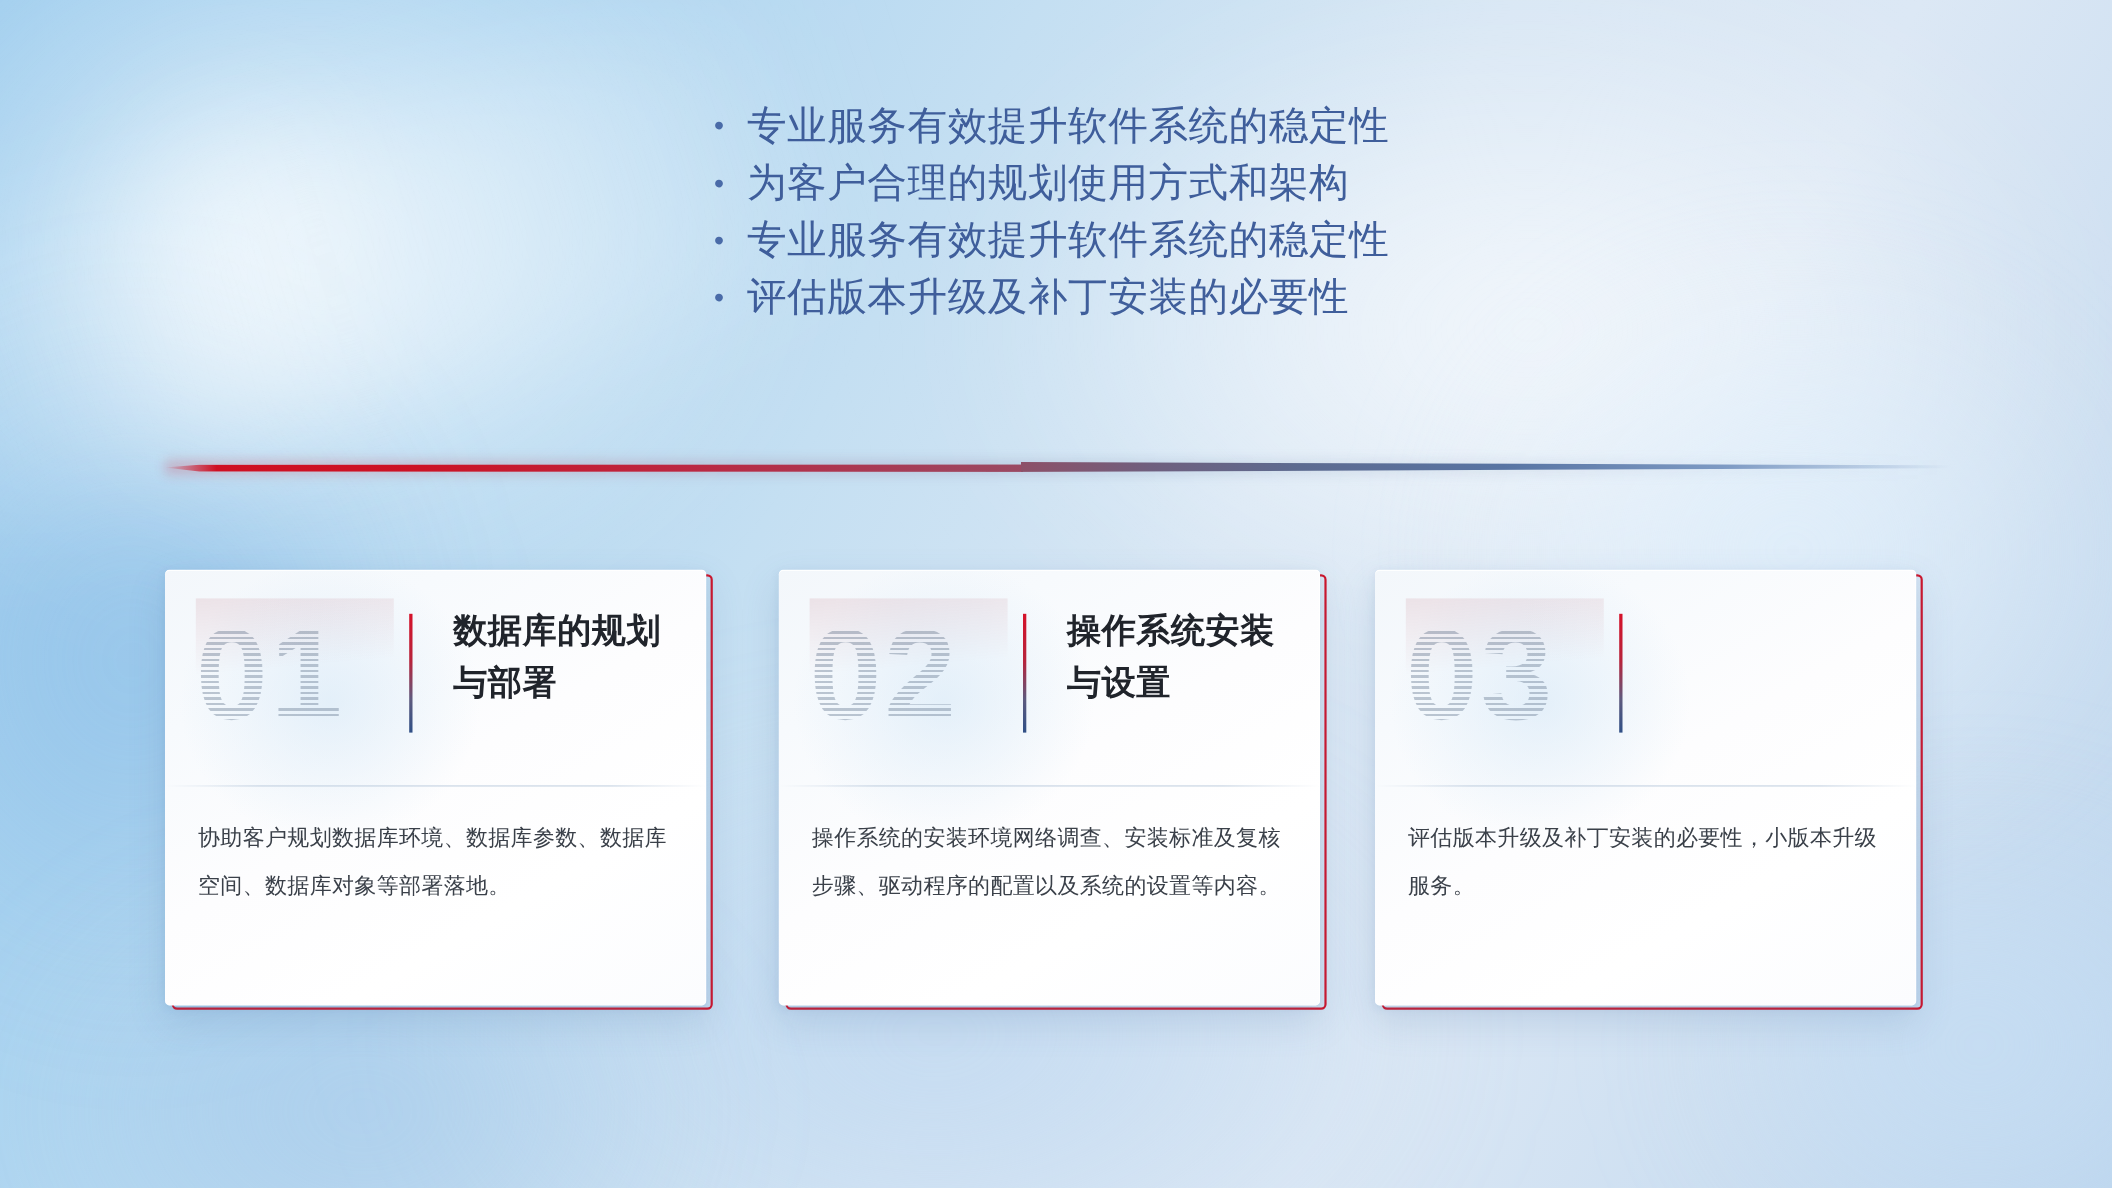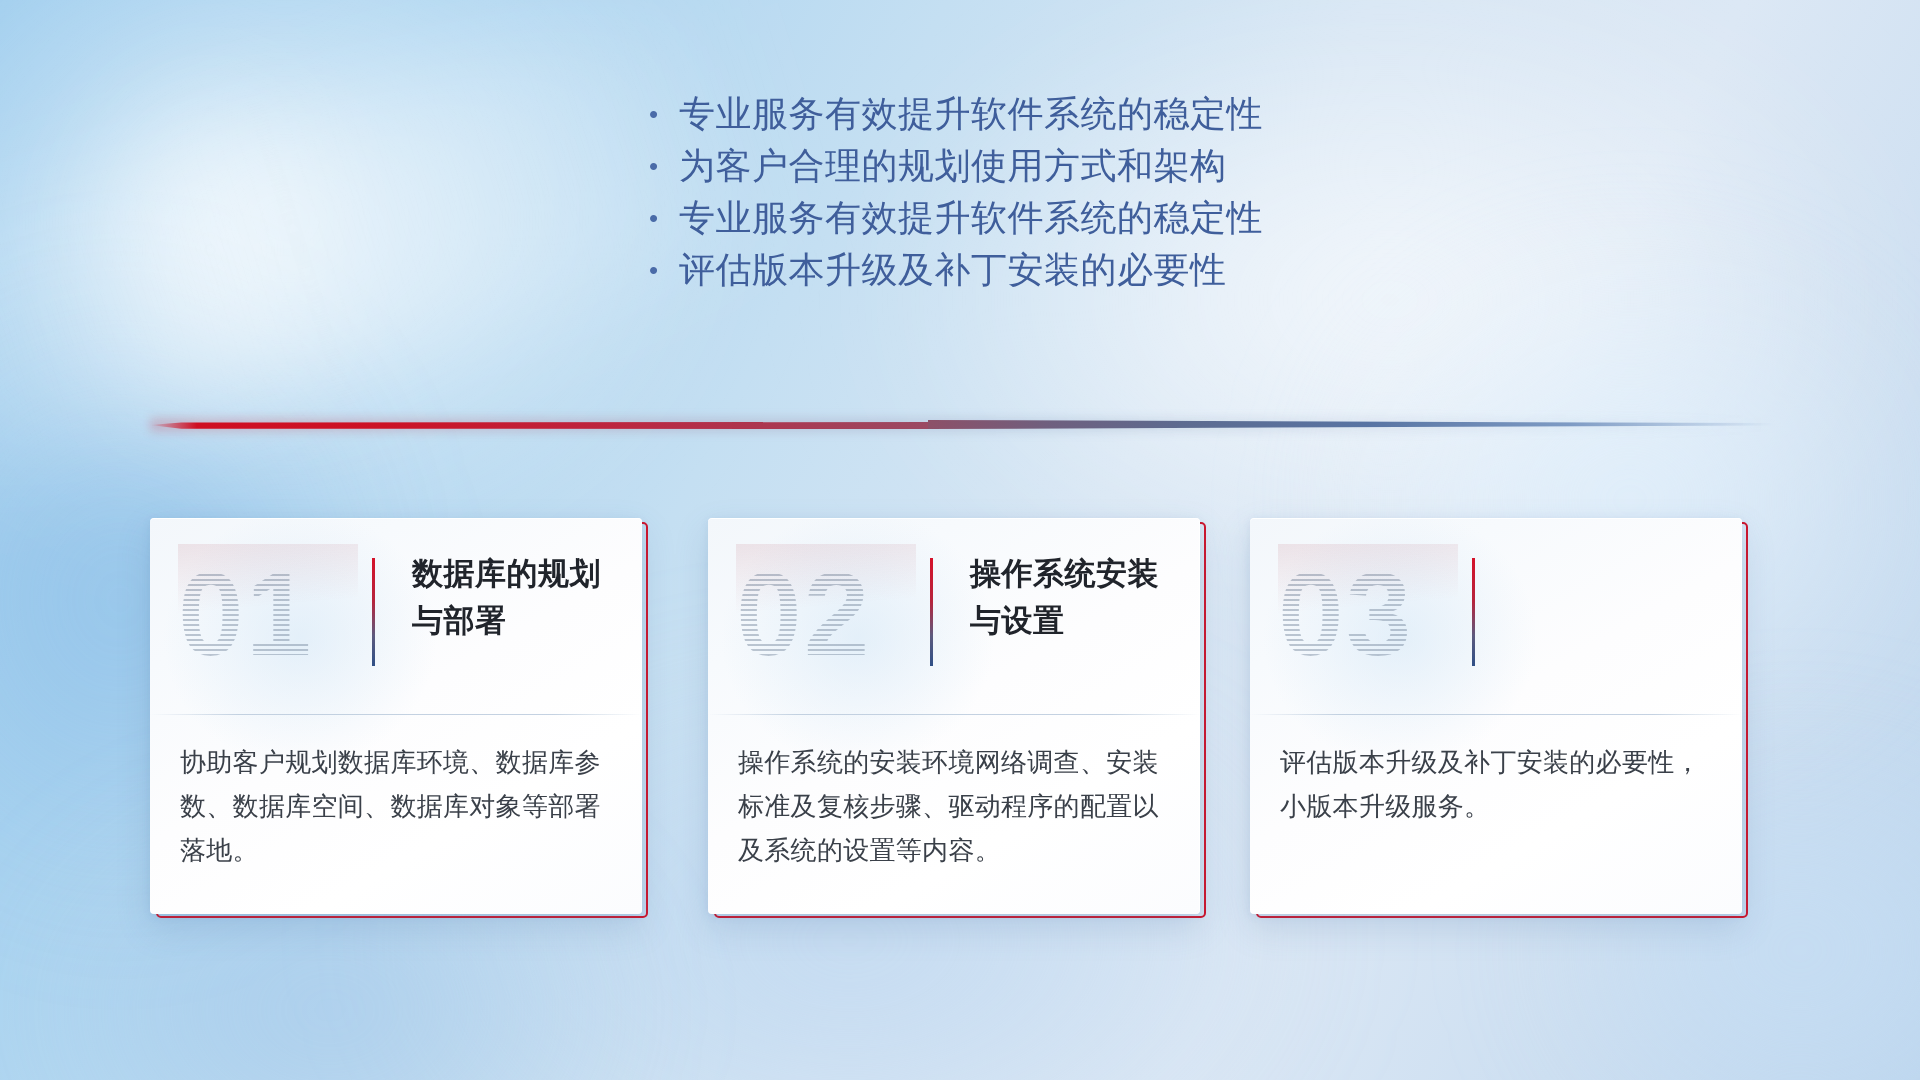--- a/index.html
+++ b/index.html
@@ -79,21 +79,21 @@
     pointer-events:none;mix-blend-mode:multiply;}
 
   .vbar{position:absolute;left:222px;top:40px;width:3px;height:108px;
     background:linear-gradient(180deg,#d5122a 0%,#b6243c 40%,#5d5a7e 72%,#2f4f86 100%);}
   .card-title{position:absolute;left:262px;top:32px;width:206px;
     font-size:31px;font-weight:700;line-height:47px;color:#20242b;letter-spacing:.5px;}
 
   .card-sep{position:absolute;left:0;top:196px;width:492px;height:1px;
     background:linear-gradient(90deg,rgba(190,205,222,0),rgba(186,202,220,.85) 18%,rgba(186,202,220,.85) 82%,rgba(190,205,222,0));}
   .card-desc{position:absolute;left:30px;top:222px;width:430px;
-    font-size:26px;line-height:44px;color:#3a4049;letter-spacing:.3px;}
+    font-size:20px;line-height:44px;color:#3a4049;letter-spacing:.3px;}
 
   .card-rim{position:absolute;left:0;top:0;width:492px;height:396px;border-radius:4px;
     box-shadow:inset 0 1px 0 rgba(255,255,255,.9), inset -1px 0 0 rgba(255,255,255,.7);
     pointer-events:none;}
 </style>
 </head>
 <body>
 
 <div id="bg">
   <div class="bg-base"></div>

